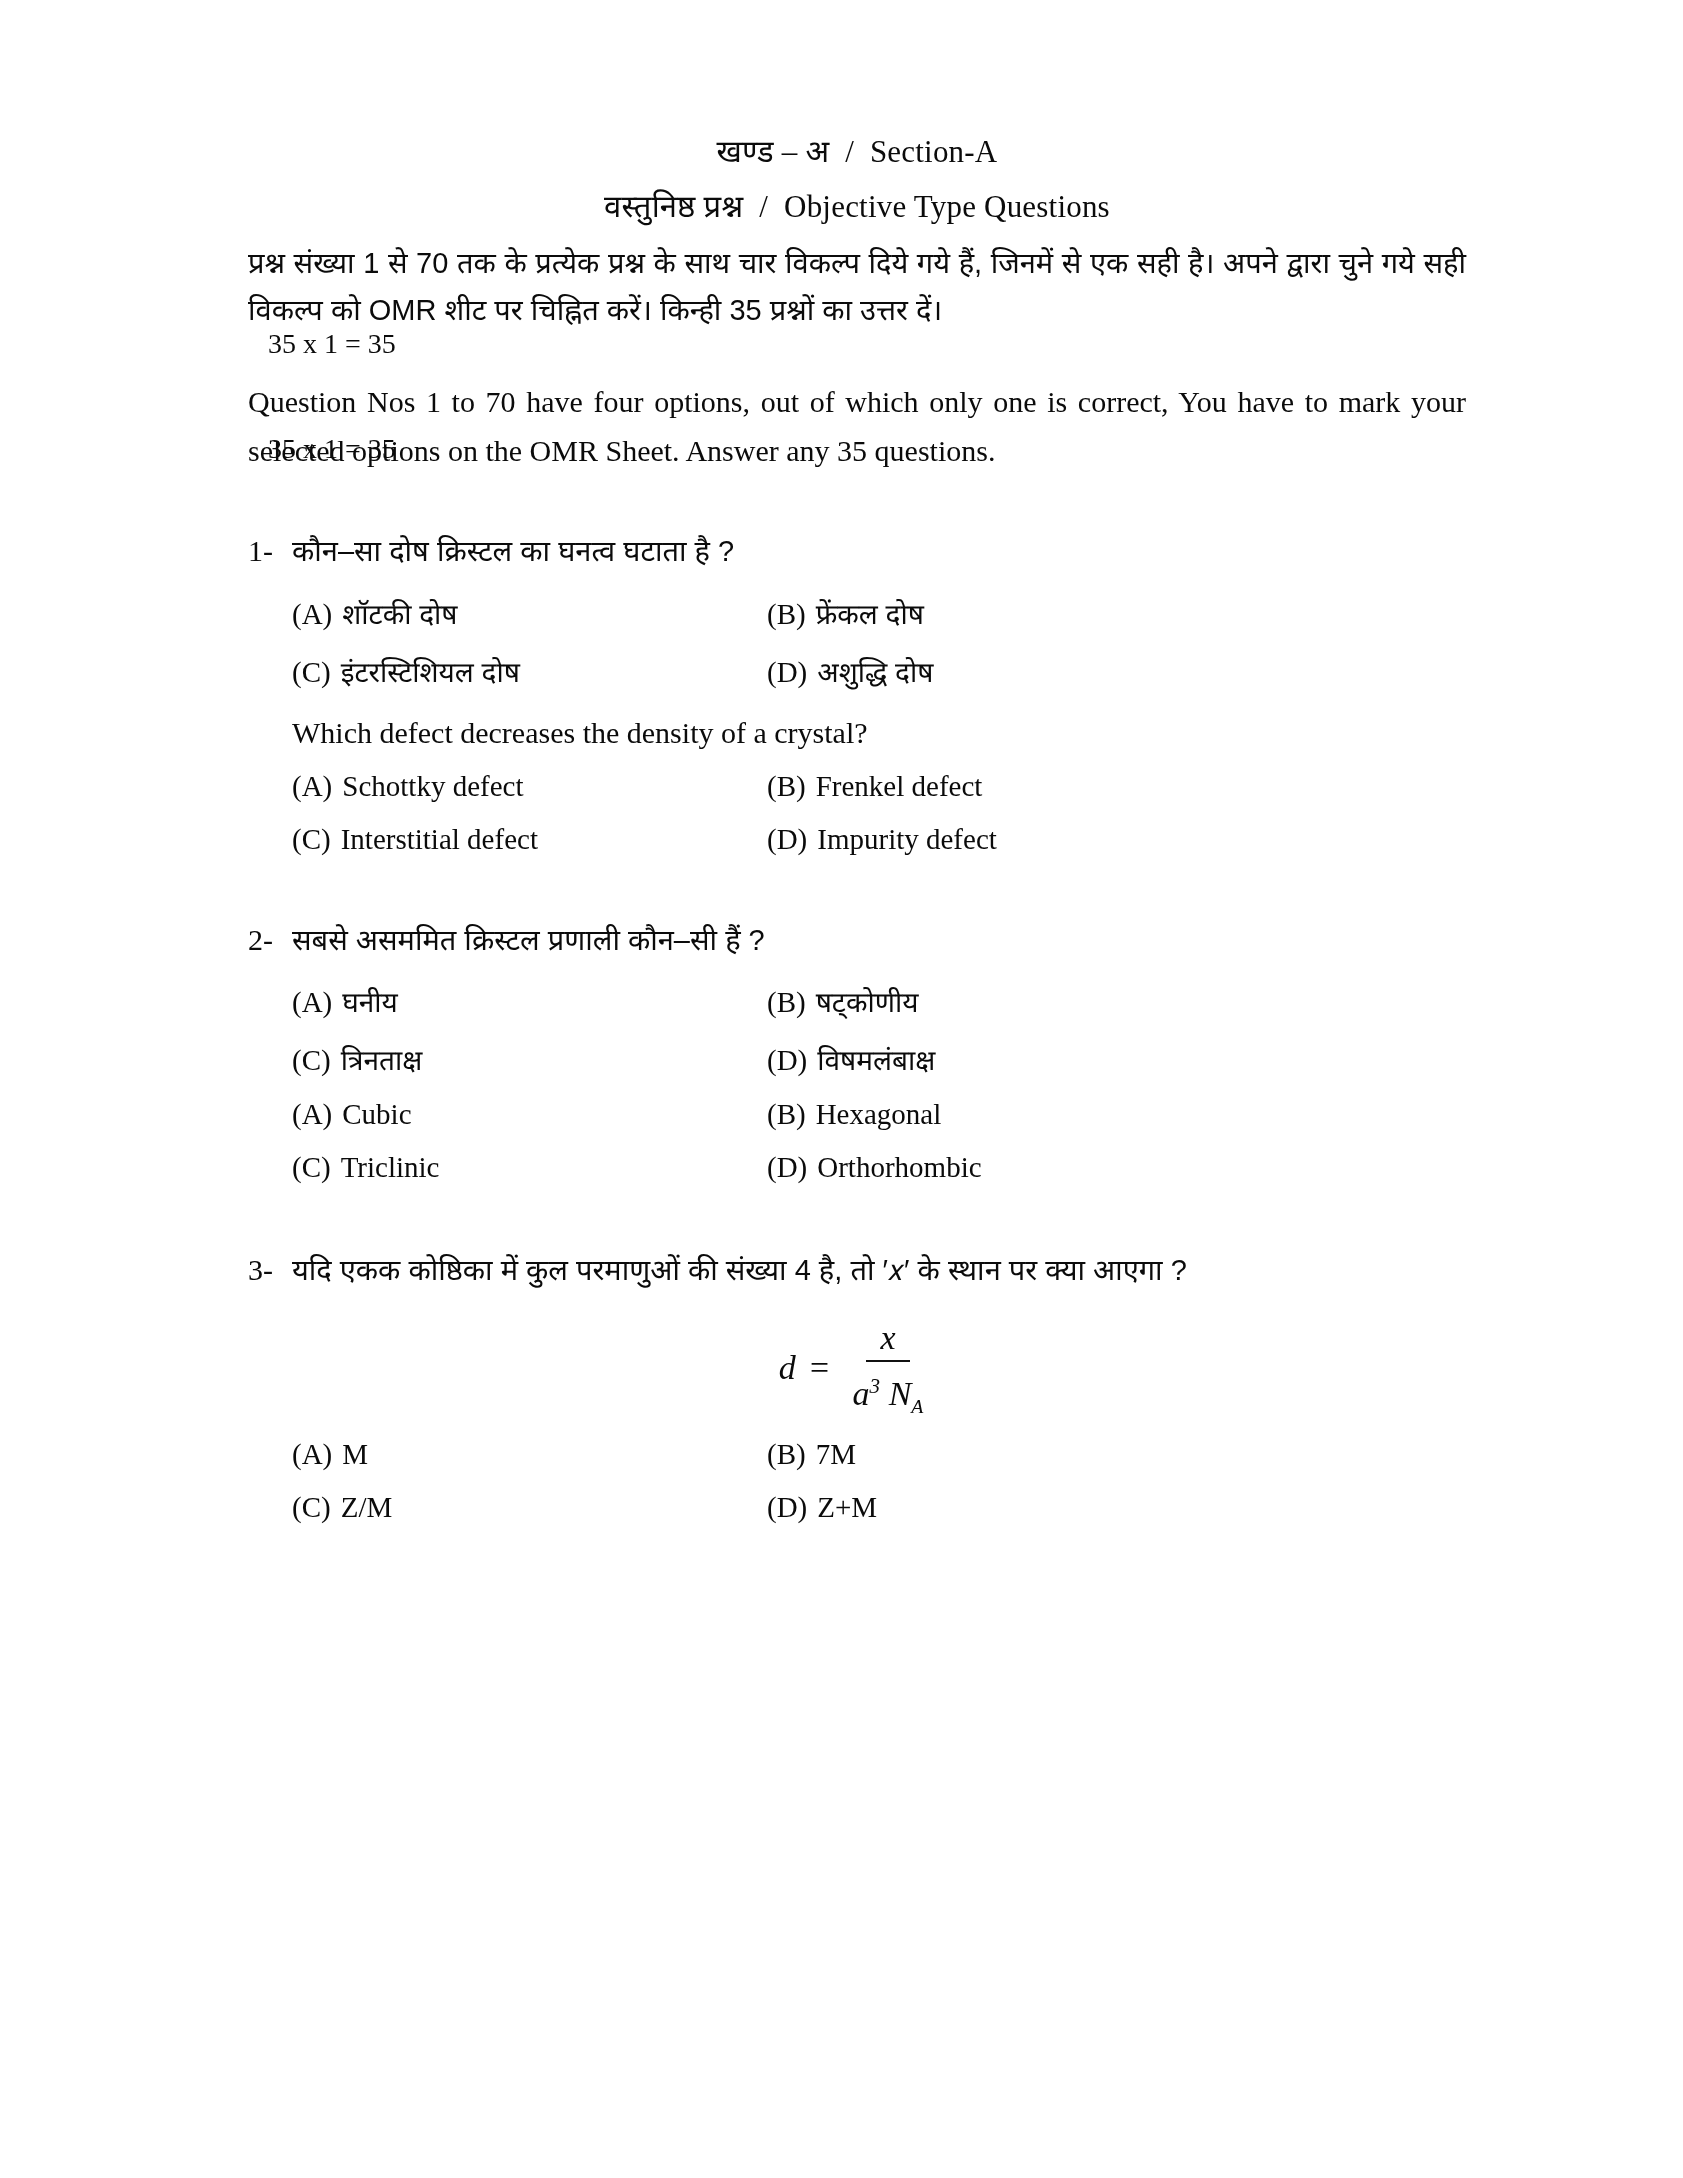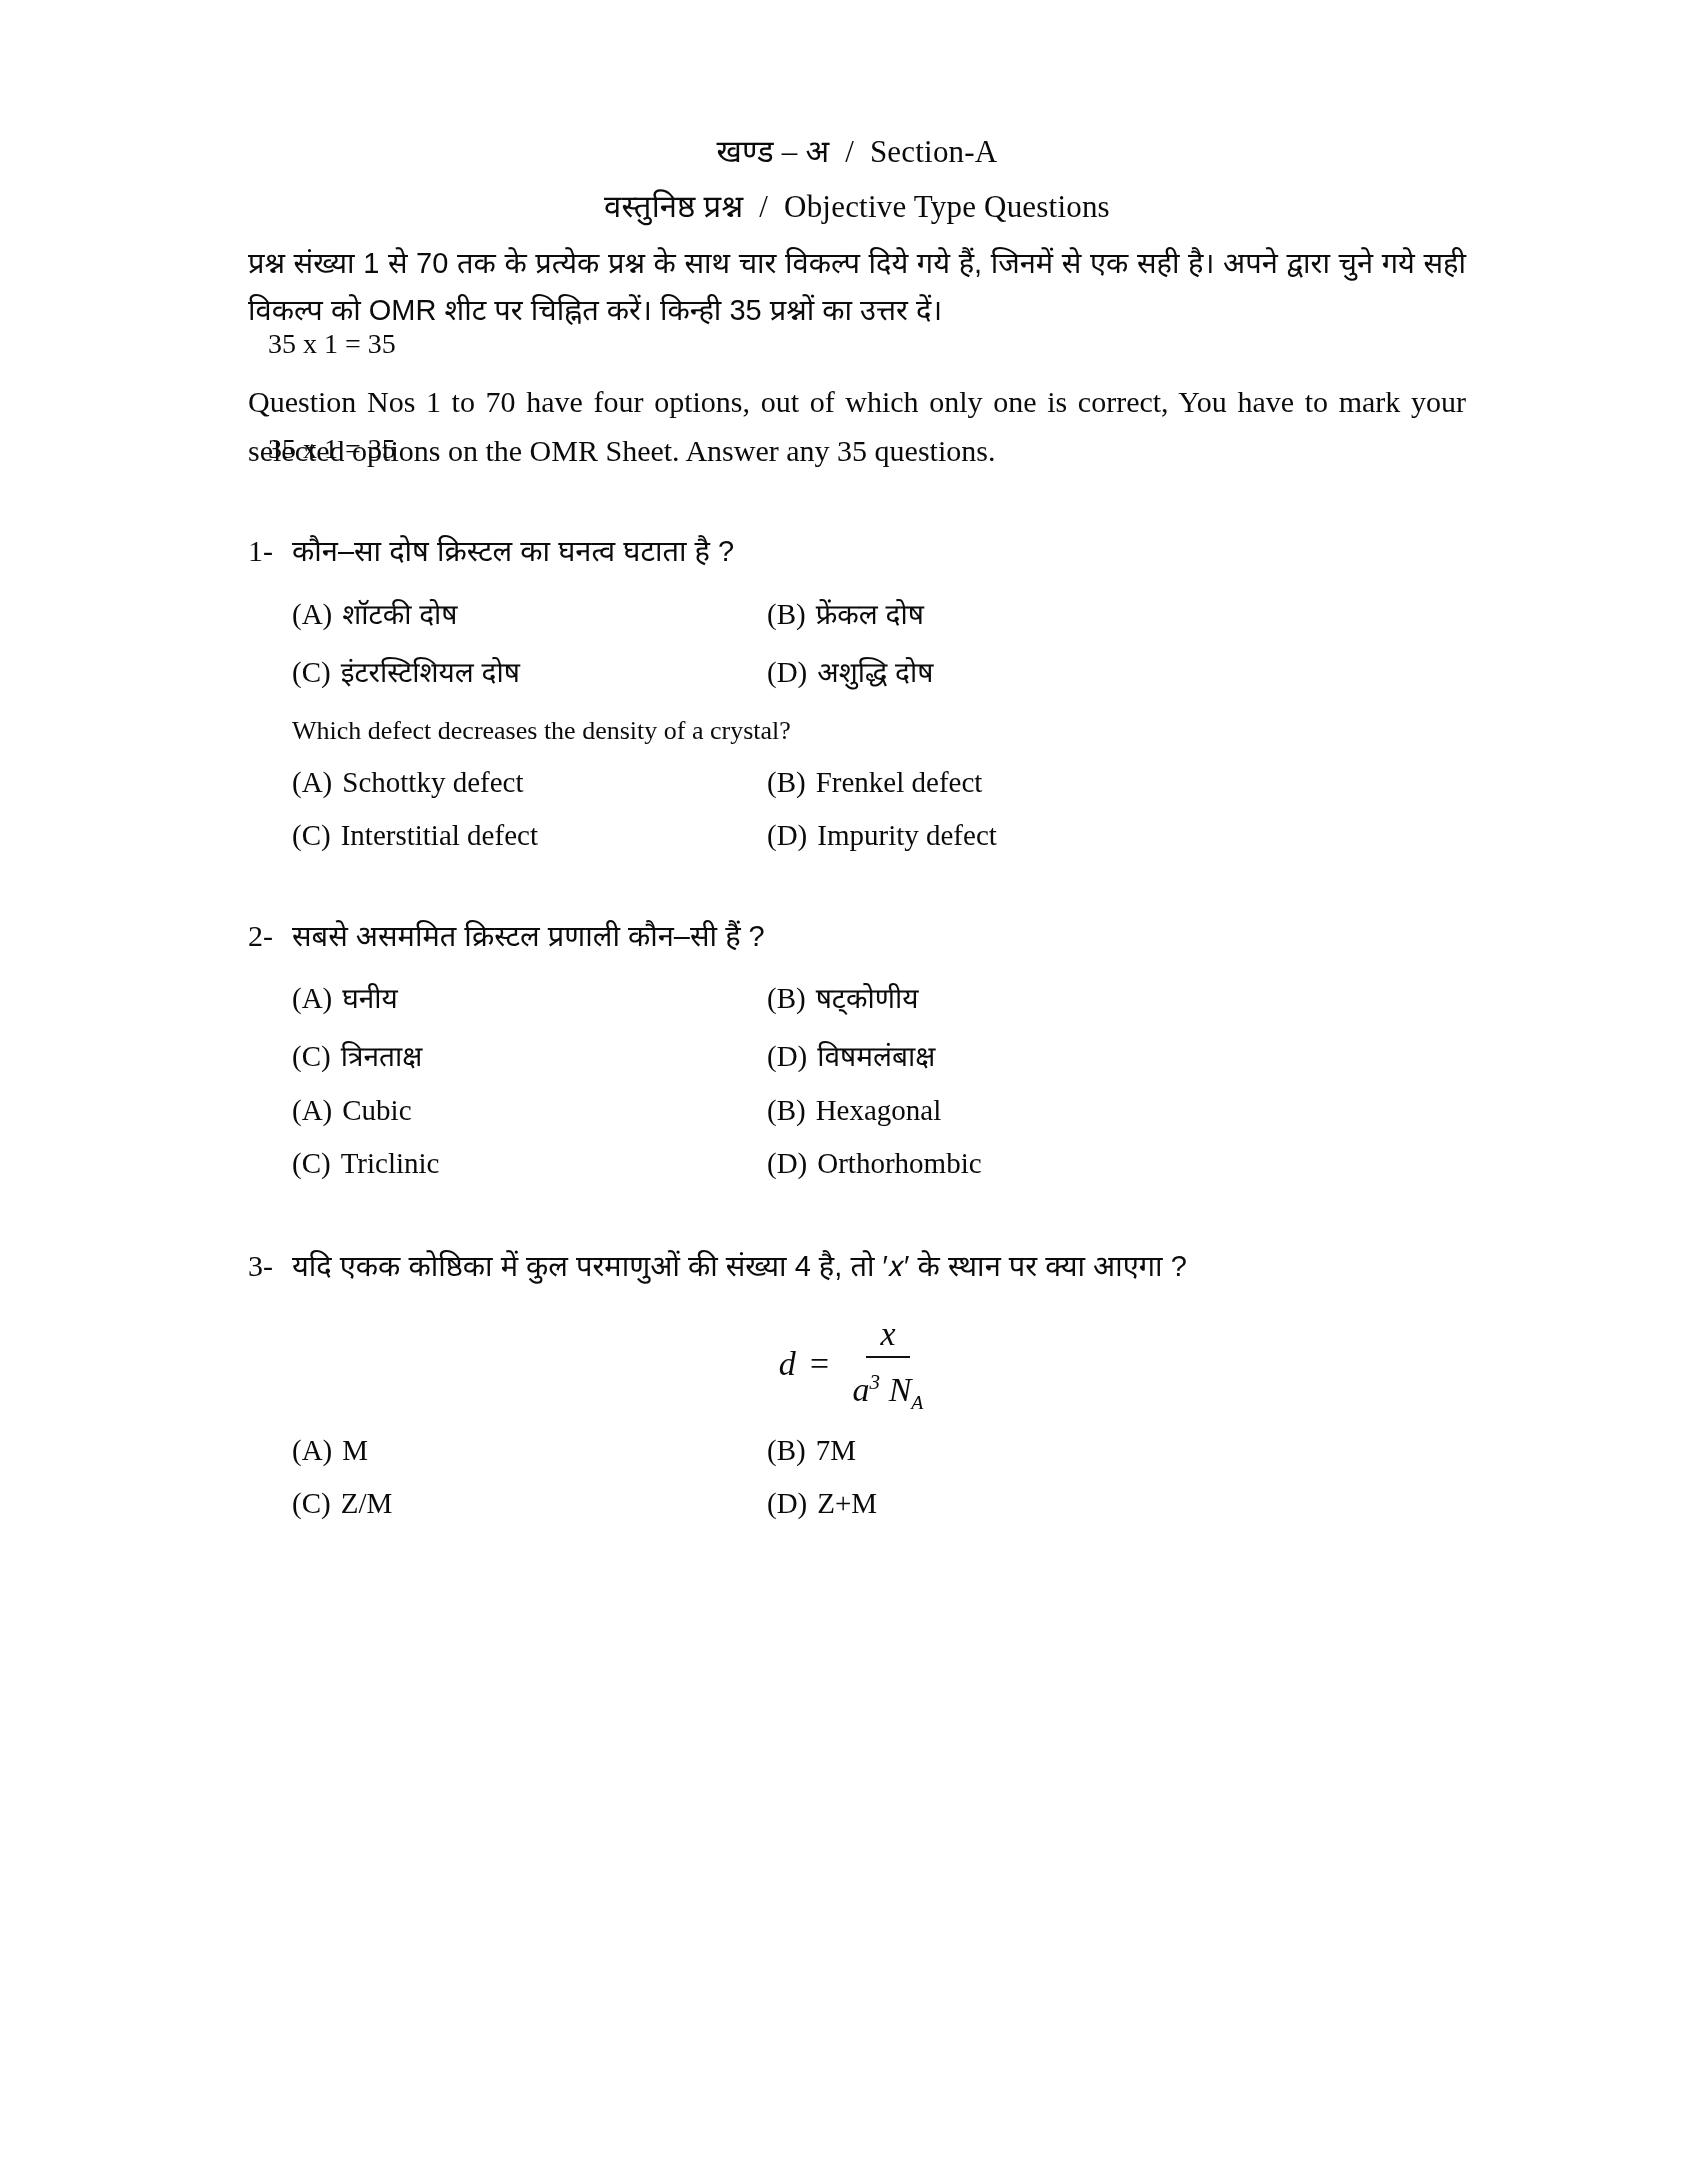--- a/index.html
+++ b/index.html
@@ -79,21 +79,21 @@
     flex: 0 0 auto;
     width: 44px;
     font-family: "Liberation Serif", "DejaVu Serif", serif;
   }
   .q-text-hi {
     font-family: "Liberation Sans", "DejaVu Sans", sans-serif;
     font-size: 29px;
     flex: 1 1 auto;
   }
   .q-text-en {
-    font-size: 26px;
+    font-size: 30px;
     margin: 26px 0 0 44px;
   }
 
   .opts {
     margin: 14px 0 0 44px;
   }
   .opt-row {
     display: flex;
     margin-top: 20px;
   }

